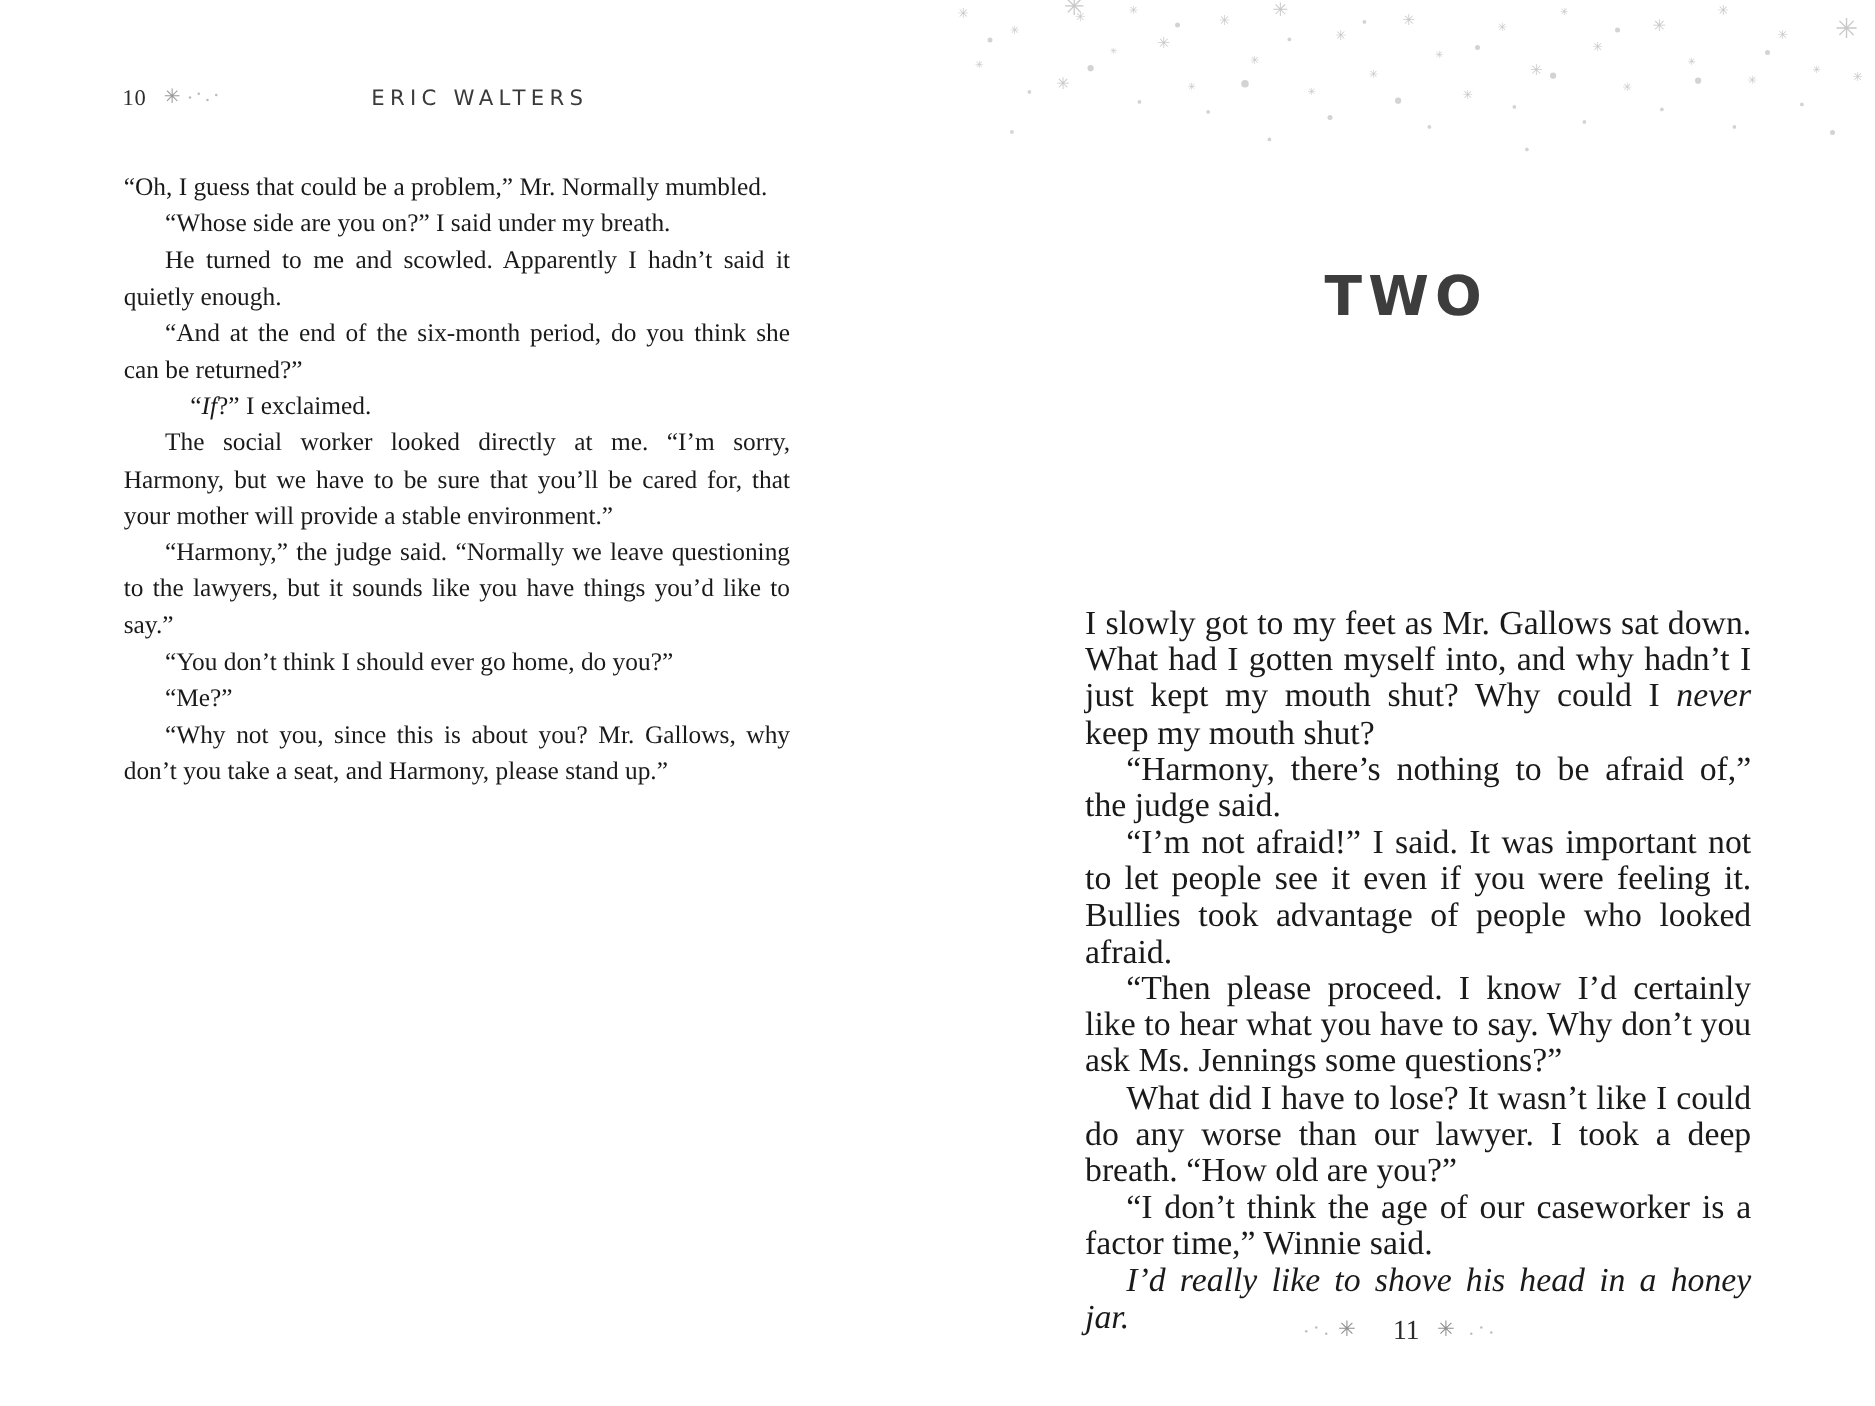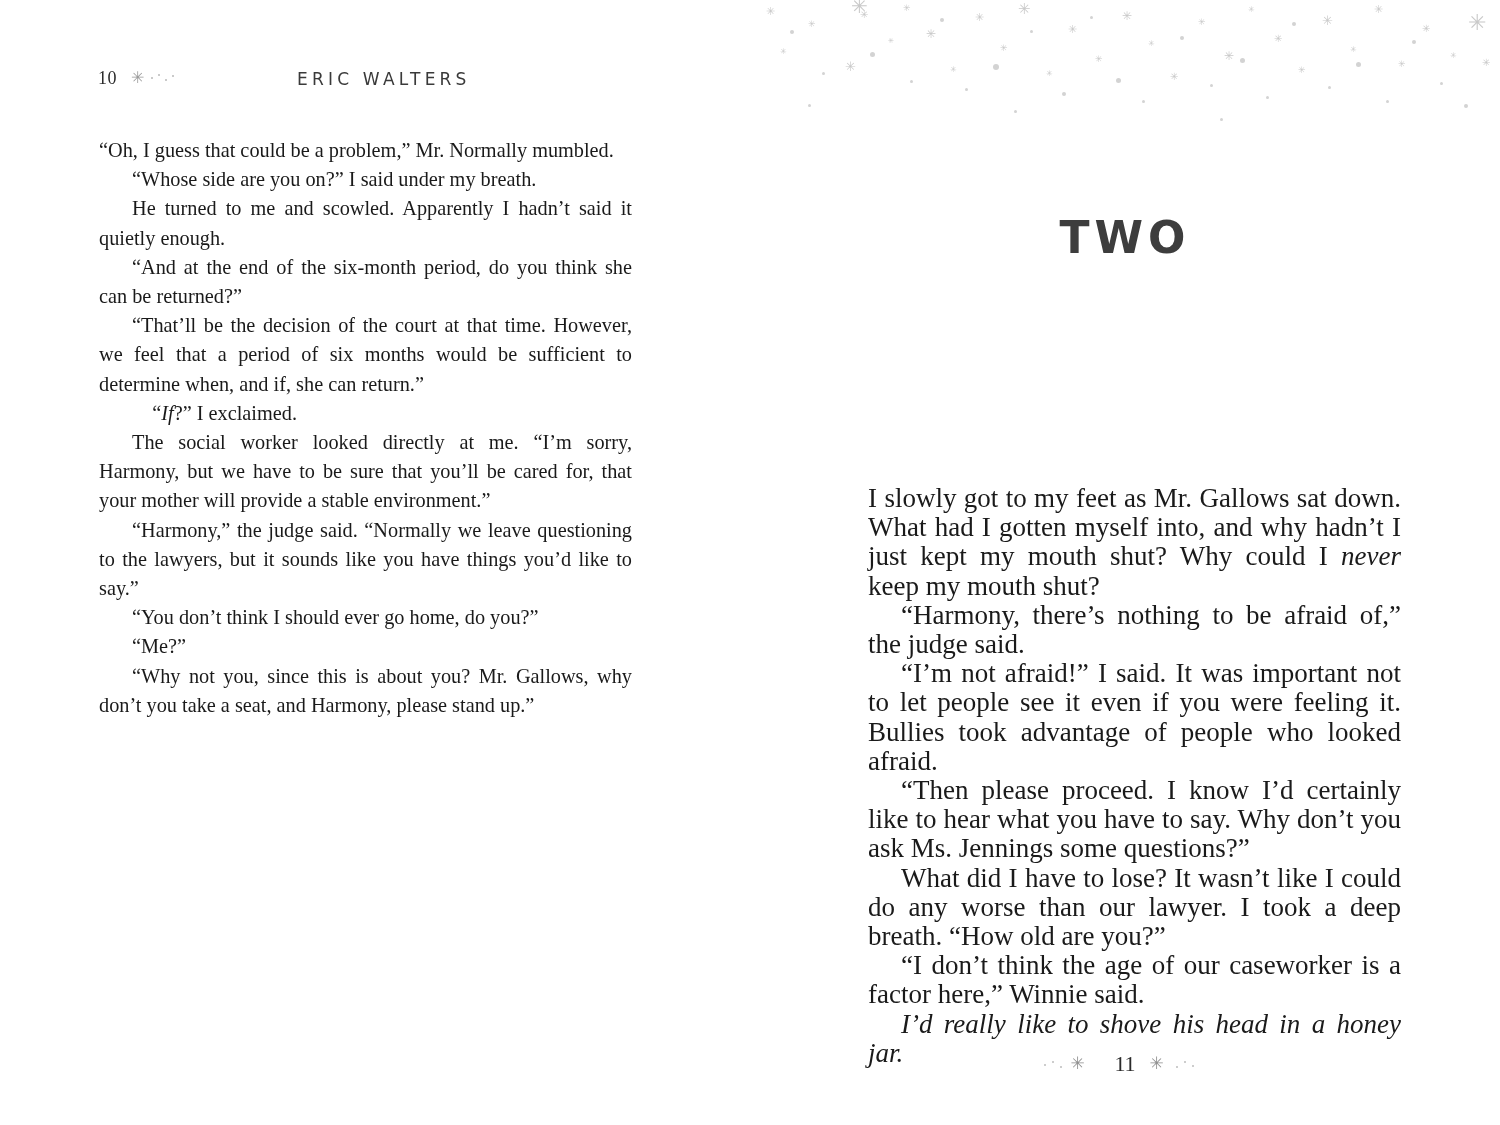--- a/index.html
+++ b/index.html
@@ -190,21 +190,20 @@
         <span class="dot" style="left:41px; top:4px;"></span>
       </span>
       <span class="author-name">ERIC WALTERS</span>
     </div>
 
     <div class="body-col">
       <p>“Oh, I guess that could be a problem,” Mr. Normally mumbled.</p>
       <p class="indent">“Whose side are you on?” I said under my breath.</p>
       <p class="indent">He turned to me and scowled. Apparently I hadn’t said it quietly enough.</p>
       <p class="indent">“And at the end of the six-month period, do you think she can be returned?”</p>
-      <p class="indent">“That’ll be the decision of the court at that time. However, we feel that a period of six months would be sufficient to determine when, and if, she can return.”</p>
       <p class="indent">&nbsp;&nbsp;&nbsp;&nbsp;“<em>If</em>?” I exclaimed.</p>
       <p class="indent">The social worker looked directly at me. “I’m sorry, Harmony, but we have to be sure that you’ll be cared for, that your mother will provide a stable environment.”</p>
       <p class="indent">“Harmony,” the judge said. “Normally we leave questioning to the lawyers, but it sounds like you have things you’d like to say.”</p>
       <p class="indent">“You don’t think I should ever go home, do you?”</p>
       <p class="indent">“Me?”</p>
       <p class="indent">“Why not you, since this is about you? Mr. Gallows, why don’t you take a seat, and Harmony, please stand up.”</p>
     </div>
   </div>
 
   <div class="page page-right">
@@ -271,21 +270,21 @@
     </div>
 
     <div class="chapter-title">TWO</div>
 
     <div class="body-col-right">
       <p>I slowly got to my feet as Mr. Gallows sat down. What had I gotten myself into, and why hadn’t I just kept my mouth shut? Why could I <em>never</em> keep my mouth shut?</p>
       <p class="indent">“Harmony, there’s nothing to be afraid of,” the judge said.</p>
       <p class="indent">“I’m not afraid!” I said. It was important not to let people see it even if you were feeling it. Bullies took advantage of people who looked afraid.</p>
       <p class="indent">“Then please proceed. I know I’d certainly like to hear what you have to say. Why don’t you ask Ms. Jennings some questions?”</p>
       <p class="indent">What did I have to lose? It wasn’t like I could do any worse than our lawyer. I took a deep breath. “How old are you?”</p>
-      <p class="indent">“I don’t think the age of our caseworker is a factor here,” Winnie said.</p>
+      <p class="indent">“I don’t think the age of our caseworker is a factor time,” Winnie said.</p>
       <p class="indent"><em>I’d really like to shove his head in a honey jar.</em></p>
     </div>
 
     <div class="folio-bottom">
       <span class="orn-left">
         <span class="dot" style="left:0px; top:9px;"></span>
         <span class="dot" style="left:8px; top:6px;"></span>
         <span class="dot" style="left:16px; top:11px;"></span>
         <span class="star" style="left:26px; top:0px; font-size:17px;">✳</span>
       </span>

